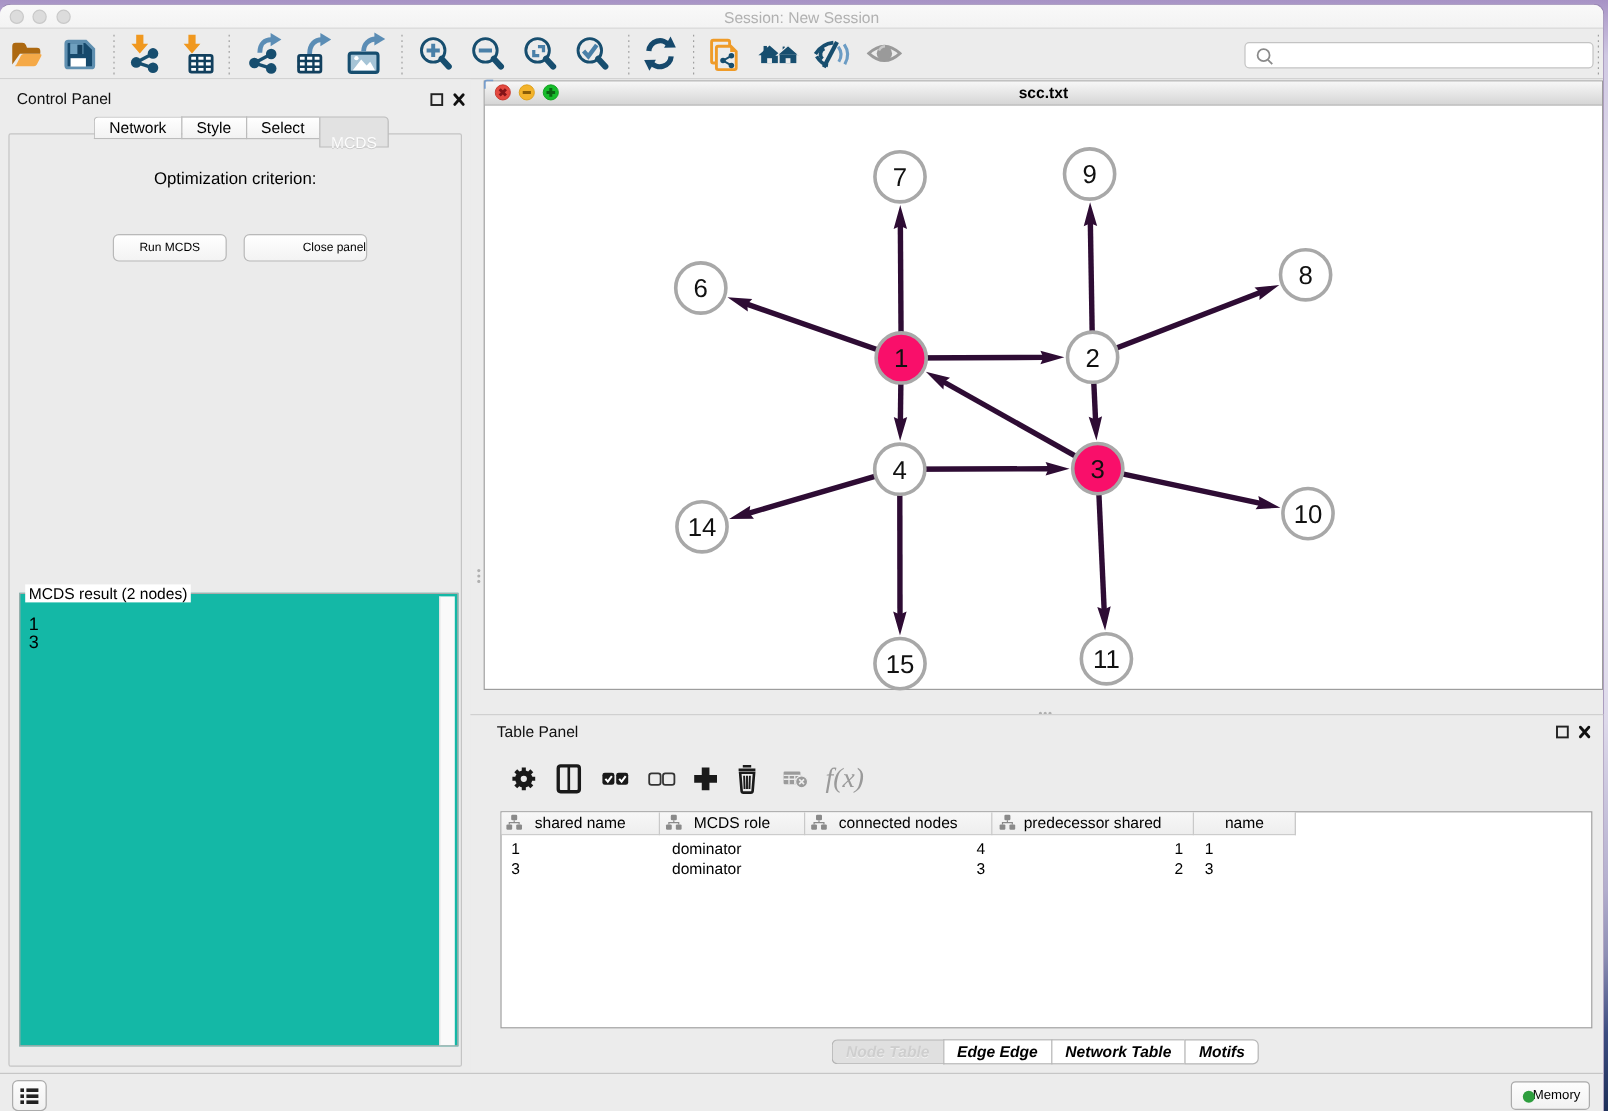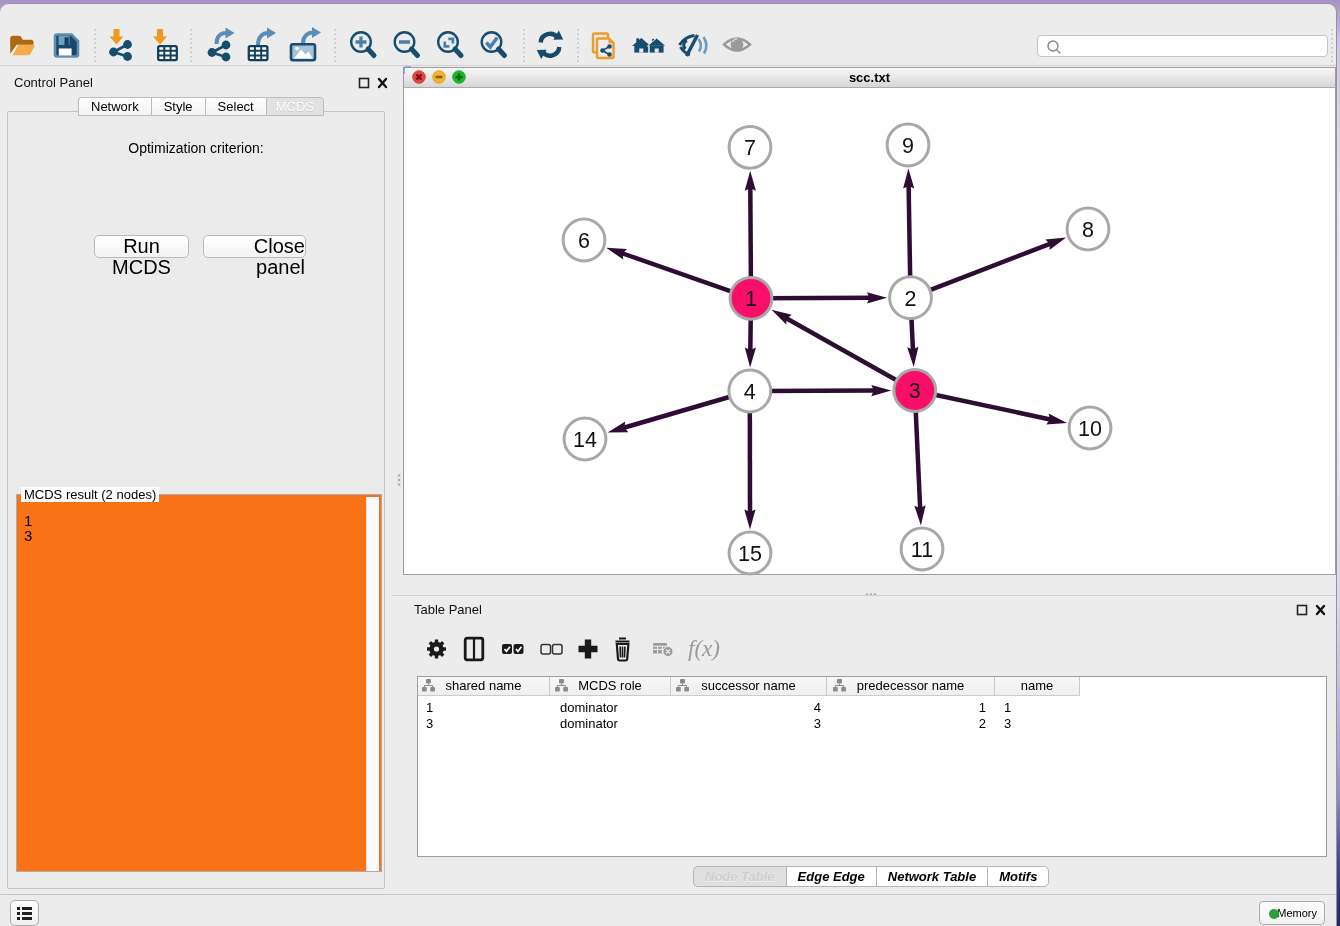--- a/index.html
+++ b/index.html
@@ -20,24 +20,24 @@
 #cpanel{position:absolute;left:0;top:62px;width:392px;height:829px;background:#ececec;}
 #cphead{position:absolute;left:14px;top:9px;font-size:13px;color:#111;}
 #cpbox{position:absolute;left:7px;top:45px;width:378px;height:778px;border:1px solid #c4c4c4;border-radius:2px;background:#ebebeb;}
 .tabs{position:absolute;left:78px;top:31px;height:19px;display:flex;z-index:5;}
 .tab{height:19px;font-size:13px;line-height:18px;padding:0 12px;background:linear-gradient(#ffffff,#f2f2f2);border:1px solid #bcbcbc;border-right:none;color:#000;}
 .tab:first-child{border-radius:4px 0 0 0;}
 .tab:last-child{border-right:1px solid #bcbcbc;border-radius:0 4px 0 0;background:#e2e2e2;color:#fdfdfd;text-shadow:0 1px 0 #cacaca;}
 #optlabel{position:absolute;left:0;top:74px;width:392px;text-align:center;font-size:14px;color:#000;}
 #dropdown{position:absolute;left:44px;top:95px;width:312px;height:24px;background:#fff;border:1px solid #b6b6b6;border-radius:5px;font-size:14px;line-height:22px;padding-left:10px;color:#000;}
 #dd-arr{position:absolute;right:8px;top:3px;width:11px;height:17px;}
-.btn{position:absolute;top:129px;height:23px;background:linear-gradient(#ffffff,#f3f3f3);border:1px solid #b9b9b9;border-radius:5px;font-size:20px;text-align:center;line-height:21px;color:#000;margin-top:40px;}
+.btn{position:absolute;top:129px;height:23px;background:linear-gradient(#ffffff,#f3f3f3);border:1px solid #b9b9b9;border-radius:5px;font-size:10px;text-align:center;line-height:21px;color:#000;}
 #btn1{left:94px;width:95px;}
 #btn2{left:203px;width:103px;text-align:right;}
-#mcdsbox{position:absolute;left:16px;top:428px;width:366px;height:378px;background:#f97316;border:1px solid #ababab;}
+#mcdsbox{position:absolute;left:16px;top:428px;width:366px;height:378px;background:#14b8a6;border:1px solid #ababab;}
 #mcdslbl{position:absolute;left:4px;top:-8px;background:#fff;padding:0 3px;font-size:13px;color:#000;}
 #mcdsvals{position:absolute;left:7px;top:18px;font-size:15px;line-height:15.2px;color:#000;}
 #mcdssb{position:absolute;right:2px;top:2px;width:13px;height:374px;background:#fafafa;border-left:1px solid #e2e2e2;}
 
 #netwin{position:absolute;left:403px;top:63px;width:933px;height:508px;background:#fff;border:1px solid #9d9d9d;}
 #nettitle{position:absolute;left:0;top:0;width:100%;height:20px;background:linear-gradient(#f7f7f7,#d6d6d6);border-bottom:1px solid #ababab;}
 #nettitle span{position:absolute;top:2px;left:0;width:100%;text-align:center;font-size:13px;font-weight:bold;color:#000;}
 #graph{position:absolute;left:0;top:19px;}
 
 #tpanel{position:absolute;left:392px;top:591px;width:945px;height:299px;background:#ececec;border-top:1px solid #d0d0d0;}
@@ -50,20 +50,26 @@
 .btab{height:21px;font-size:13px;font-weight:bold;line-height:19px;padding:0 11px;background:#fff;border:1px solid #b5b5b5;border-right:none;color:#000;}
 
 #statusbar{position:absolute;left:0;top:890px;width:1337px;height:35px;background:#ececec;border-top:1px solid #c6c6c6;}
 #listbtn{position:absolute;left:10px;top:5px;width:29px;height:26px;background:linear-gradient(#fdfdfd,#f0f0f0);border:1px solid #ababab;border-radius:5px;}
 #membtn{position:absolute;left:1259px;top:6px;width:66px;height:24px;background:linear-gradient(#fdfdfd,#f2f2f2);border:1px solid #ababab;border-radius:4px;font-size:11px;line-height:22px;text-align:right;padding-right:7px;color:#000;}
 #memdot{position:absolute;left:9px;top:7px;width:10px;height:10px;border-radius:50%;background:#2e9e3e;}
 </style>
 </head>
 <body>
 <div id="app">
+  <div id="titlebar">
+    <div class="tl t1"></div>
+      <div class="tl t2"></div>
+      <div class="tl t3"></div>
+    <div id="apptitle">Session: New Session</div>
+  </div>
   <div id="toolbar">
     <svg width="1340" height="41" viewBox="0 0 1340 41" style="position:absolute;left:0;top:0">
 
       <path d="M10.2,28.7 V13.5 q0-2.8 2.8-2.8 h5.6 q2.2 0 3 1.8 l0.9 2.2 h8.3 q2.8 0 2.8 2.8 v2.3 l-17 0 z" fill="#ad6911"></path>
       <path d="M13.2,29.5 l4.2-8.1 q0.7-1.4 2.3-1.4 h13.5 q2 0 1.1 1.8 l-3.6 7 q-0.7 1.4-2.3 1.4 h-15.2 q-1.1 0-0.7-0.7 z" fill="#f5a947"></path>
 
       <path d="M57,9.5 h14.5 l6.5,6.5 v13.5 q0,2 -2,2 h-19 q-2,0 -2,-2 v-18 q0,-2 2,-2 z" fill="#16496c" stroke="#5f8fb0" stroke-width="2.6"></path>
       <rect x="58.5" y="11" width="11" height="9" fill="#6fa0bf"></rect>
       <rect x="64.5" y="12.3" width="4.2" height="7.7" fill="#143f5e"></rect>
       <rect x="58.8" y="23.5" width="12.8" height="7" fill="#ffffff"></rect>
@@ -202,21 +208,21 @@
     <div id="cphead">Control Panel</div>
     <svg style="position:absolute;left:358px;top:11px" width="32" height="12" viewBox="0 0 32 12">
       <rect x="1.5" y="1.5" width="9" height="9" fill="none" stroke="#222" stroke-width="1.6"></rect>
       <path d="M21 2 L28 10 M28 2 L21 10" stroke="#111" stroke-width="2.4" stroke-linecap="round"></path>
     </svg>
     <div id="cpbox"></div>
     <div class="tabs">
       <div class="tab">Network</div>
         <div class="tab">Style</div>
         <div class="tab">Select</div>
-        <div class="tab" style="padding:0 9px;">MCDS</div>
+        <div class="tab" style="padding:12px 9px;">MCDS</div>
     </div>
     <div id="optlabel">Optimization criterion:</div>
     <div class="btn" id="btn1">Run MCDS</div>
     <div class="btn" id="btn2">Close panel</div>
     <div id="mcdsbox">
       <div id="mcdslbl">MCDS result (2 nodes)</div>
       <div id="mcdsvals">1<br>3</div>
       <div id="mcdssb"></div>
     </div>
   </div>
@@ -361,22 +367,22 @@
         <circle cx="276.5" cy="17.5" r="5" fill="#9b9b9b" stroke="#ececec" stroke-width="1"></circle>
         <path d="M274.5,15.5 l4,4 M278.5,15.5 l-4,4" stroke="#ececec" stroke-width="1.4"></path>
       </g>
 
       <text x="271" y="22" font-family="Liberation Serif,serif" font-style="italic" font-size="23px" fill="#9a9a9a">f(x)</text>
     </svg>
     <div id="tbl">
       <div id="thdr">
         <div class="hcol" style="left:0;width:132px;">shared name</div>
         <div class="hcol" style="left:132px;width:121px;">MCDS role</div>
-        <div class="hcol" style="left:253px;width:156px;">successor name</div>
-        <div class="hcol" style="left:409px;width:168px;">predecessor name</div>
+        <div class="hcol" style="left:253px;width:156px;">connected nodes</div>
+        <div class="hcol" style="left:409px;width:168px;">predecessor shared</div>
         <div class="hcol" style="left:577px;width:85px;">name</div>
         <svg width="430" height="17" viewBox="0 0 430 17" style="position:absolute;left:0;top:1px;">
           <g fill="#8a8a8a">
             <g transform="translate(4,1)">
                 <rect x="4" y="0" width="5" height="4.5" rx="1"></rect>
                 <rect x="0" y="8" width="4.8" height="4.5" rx="1"></rect>
                 <rect x="8.2" y="8" width="4.8" height="4.5" rx="1"></rect>
                 <path d="M6.5,4.5 v2 M2.4,8 v-1.5 h8.2 v1.5" stroke="#8a8a8a" stroke-width="1" fill="none"></path>
               </g>
             <g transform="translate(137,1)">

